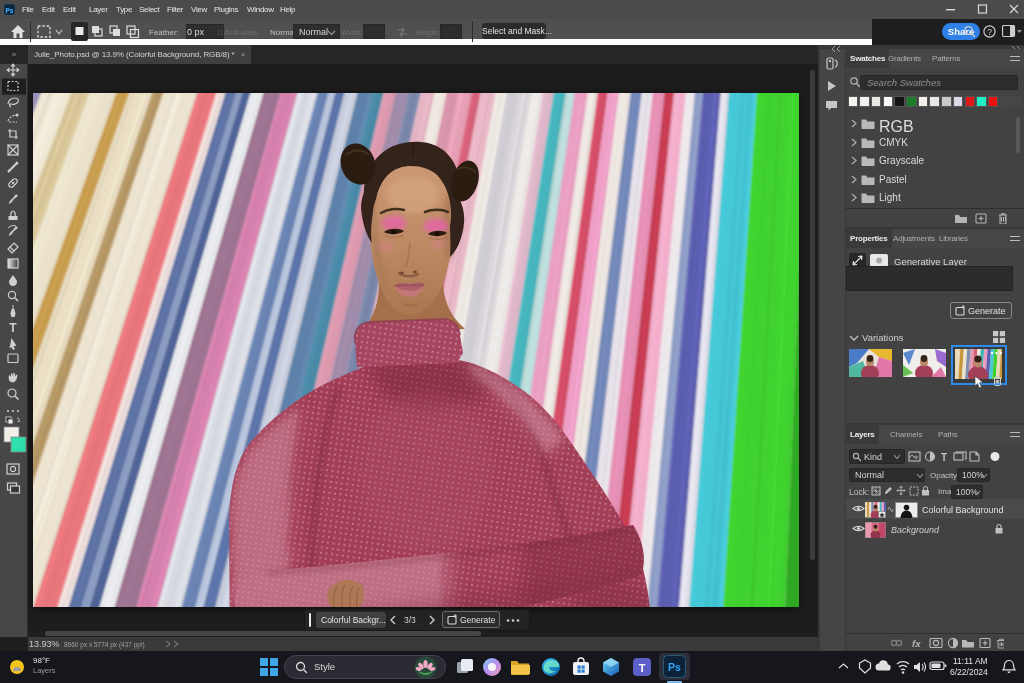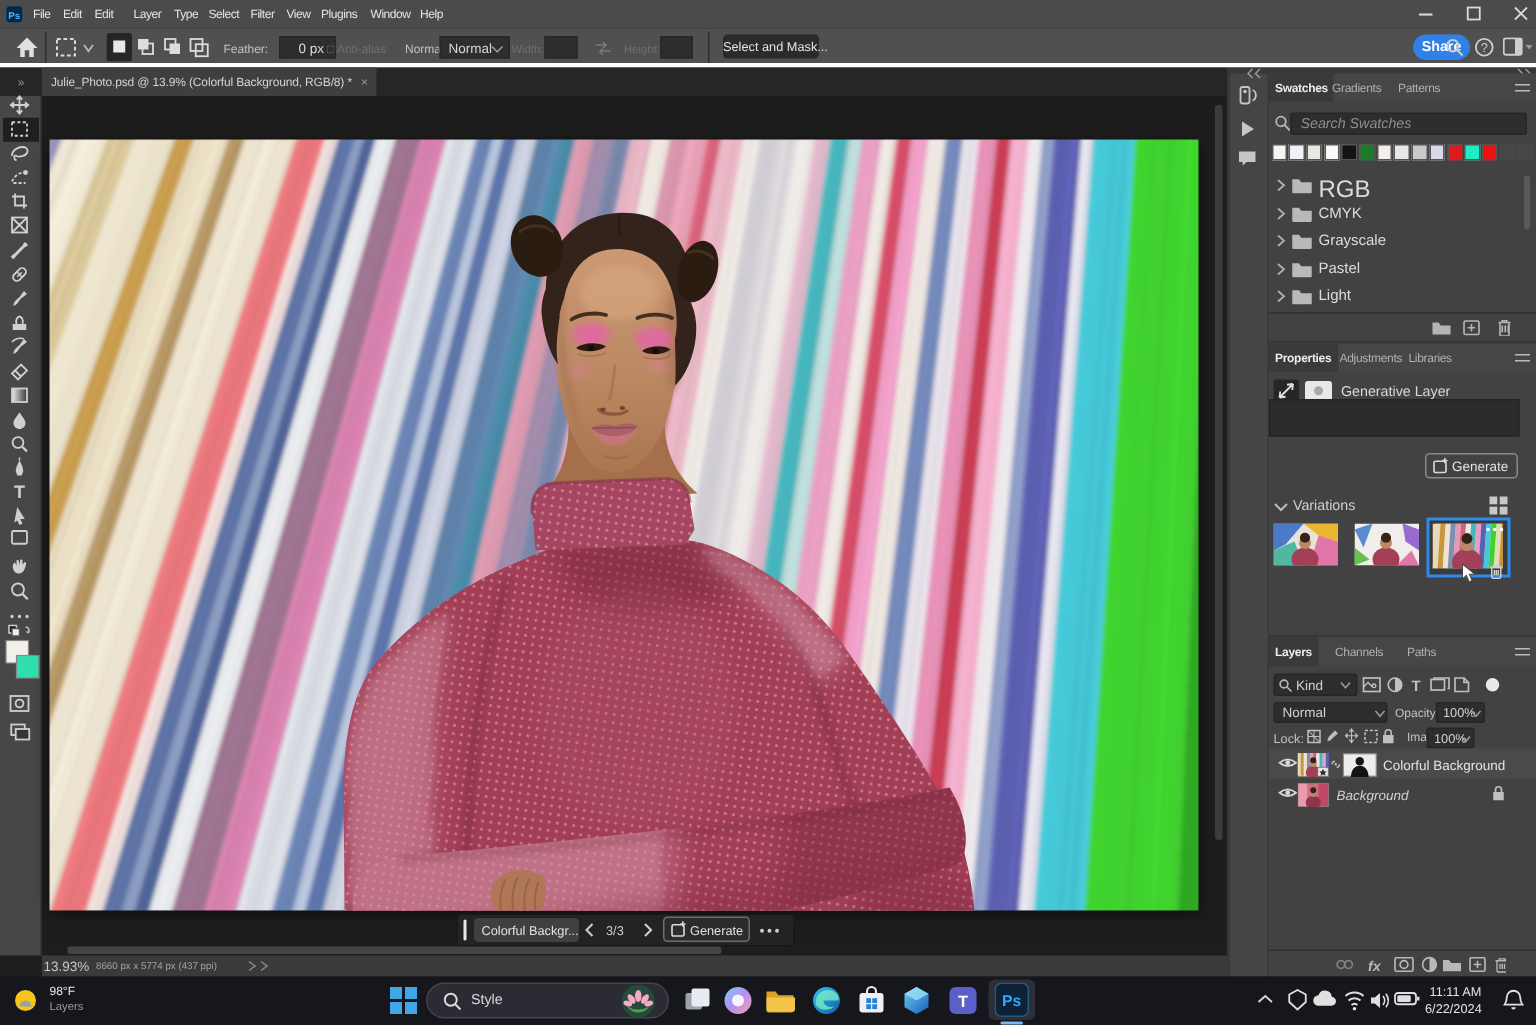--- a/index.html
+++ b/index.html
@@ -1,21 +1,21 @@
 <!DOCTYPE html>
 <html><head><meta charset="utf-8"><style>
 *{margin:0;padding:0;box-sizing:border-box;}
 html,body{width:1024px;height:683px;overflow:hidden;background:#1e1e1e;font-family:"Liberation Sans",sans-serif;}
 #stage{position:absolute;inset:0;width:1024px;height:683px;}
 .abs{position:absolute;}
 
 #menubar{left:0;top:0;width:1024px;height:19px;background:#4b4b4b;}
 #menubar .m{position:absolute;top:5px;font-size:8px;letter-spacing:-0.3px;color:#e6e6e6;}
 
-#opts{left:0;top:19px;width:1024px;height:26px;background:#505050;border-bottom:3px solid #ffffff;}
+#opts{left:0;top:19px;width:872px;height:26px;background:#505050;border-bottom:6px solid #ffffff;}
 
 #tabrow{left:28px;top:45px;width:790px;height:19px;background:#262626;}
 #doctab{position:absolute;left:0;top:0;height:19px;background:#3f3f3f;color:#d2d2d2;font-size:8px;line-height:19px;padding:0 6px 0 6px;letter-spacing:-0.1px;}
 
 #toolbar{left:0;top:64px;width:28px;height:573px;background:#474747;border-right:1px solid #2e2e2e;}
 
 #canvasarea{left:28px;top:64px;width:790px;height:566px;background:#1d1d1d;}
 
 #statusbar{left:28px;top:637px;width:790px;height:14px;background:#3a3a3a;}
 
@@ -72,21 +72,21 @@
     <g transform="translate(36,0)">
           <rect x="3" y="4" width="7" height="7" fill="none" stroke="#dcdcdc" stroke-width="1.2"></rect>
           <rect x="6" y="7" width="7" height="7" fill="#dcdcdc"></rect>
         </g>
     <g transform="translate(53,0)">
           <rect x="3" y="4" width="8" height="8" fill="none" stroke="#dcdcdc" stroke-width="1.2"></rect>
           <rect x="6.5" y="7.5" width="8" height="8" fill="none" stroke="#dcdcdc" stroke-width="1.2"></rect>
         </g>
   </svg>
   <span class="abs" style="left:149px;top:9px;font-size:8px;color:#c2c2c2">Feather:</span>
-  <div class="abs" style="left:186px;top:5px;width:38px;height:15px;background:#2e2e2e;border:1px solid #272727;color:#dcdcdc;font-size:9px;line-height:14px;padding-left:12px">0 px</div>
+  <div class="abs" style="left:186px;top:5px;width:38px;height:15px;background:#2e2e2e;border:1px solid #272727;color:#dcdcdc;font-size:9px;line-height:14px;padding-left:0">0 px</div>
   <span class="abs" style="left:218px;top:9px;font-size:8px;color:#6f6f6f">□ Anti-alias</span>
   <span class="abs" style="left:270px;top:9px;font-size:8px;color:#c2c2c2">Normal:</span>
   <div class="abs" style="left:293px;top:5px;width:47px;height:15px;background:#2e2e2e;border:1px solid #272727;color:#d6d6d6;font-size:9px;line-height:14px;padding-left:5px">Normal</div>
   <svg class="abs" style="left:327px;top:11px" width="9" height="6">
         <path d="M1,1 L4.5,4.5 L8,1" stroke="#9a9a9a" stroke-width="1.1" fill="none"></path>
       </svg>
   <span class="abs" style="left:341px;top:9px;font-size:7.5px;color:#6f6f6f">Width:</span>
   <div class="abs" style="left:363px;top:5px;width:22px;height:15px;background:#2d2d2d;border:1px solid #272727"></div>
   <svg class="abs" style="left:395px;top:7px" width="14" height="12">
         <path d="M2,4 L9,4 M7,2 L9,4 L7,6 M12,8 L5,8 M7,6.5 L5,8.5 L7,10.5" stroke="#7a7a7a" stroke-width="1.1" fill="none"></path>

